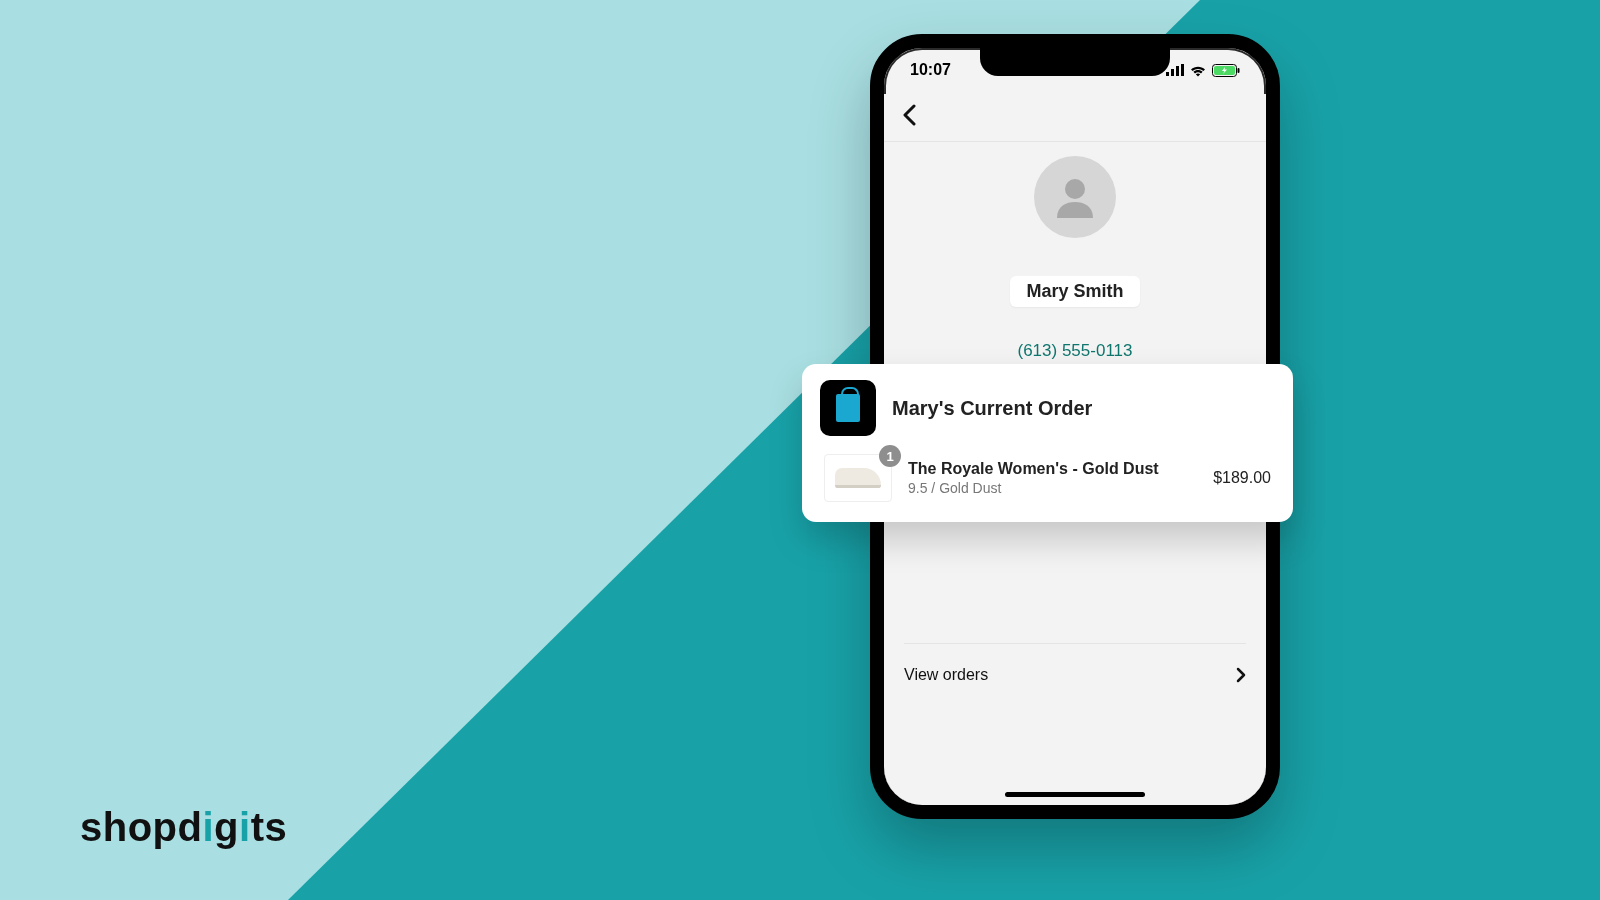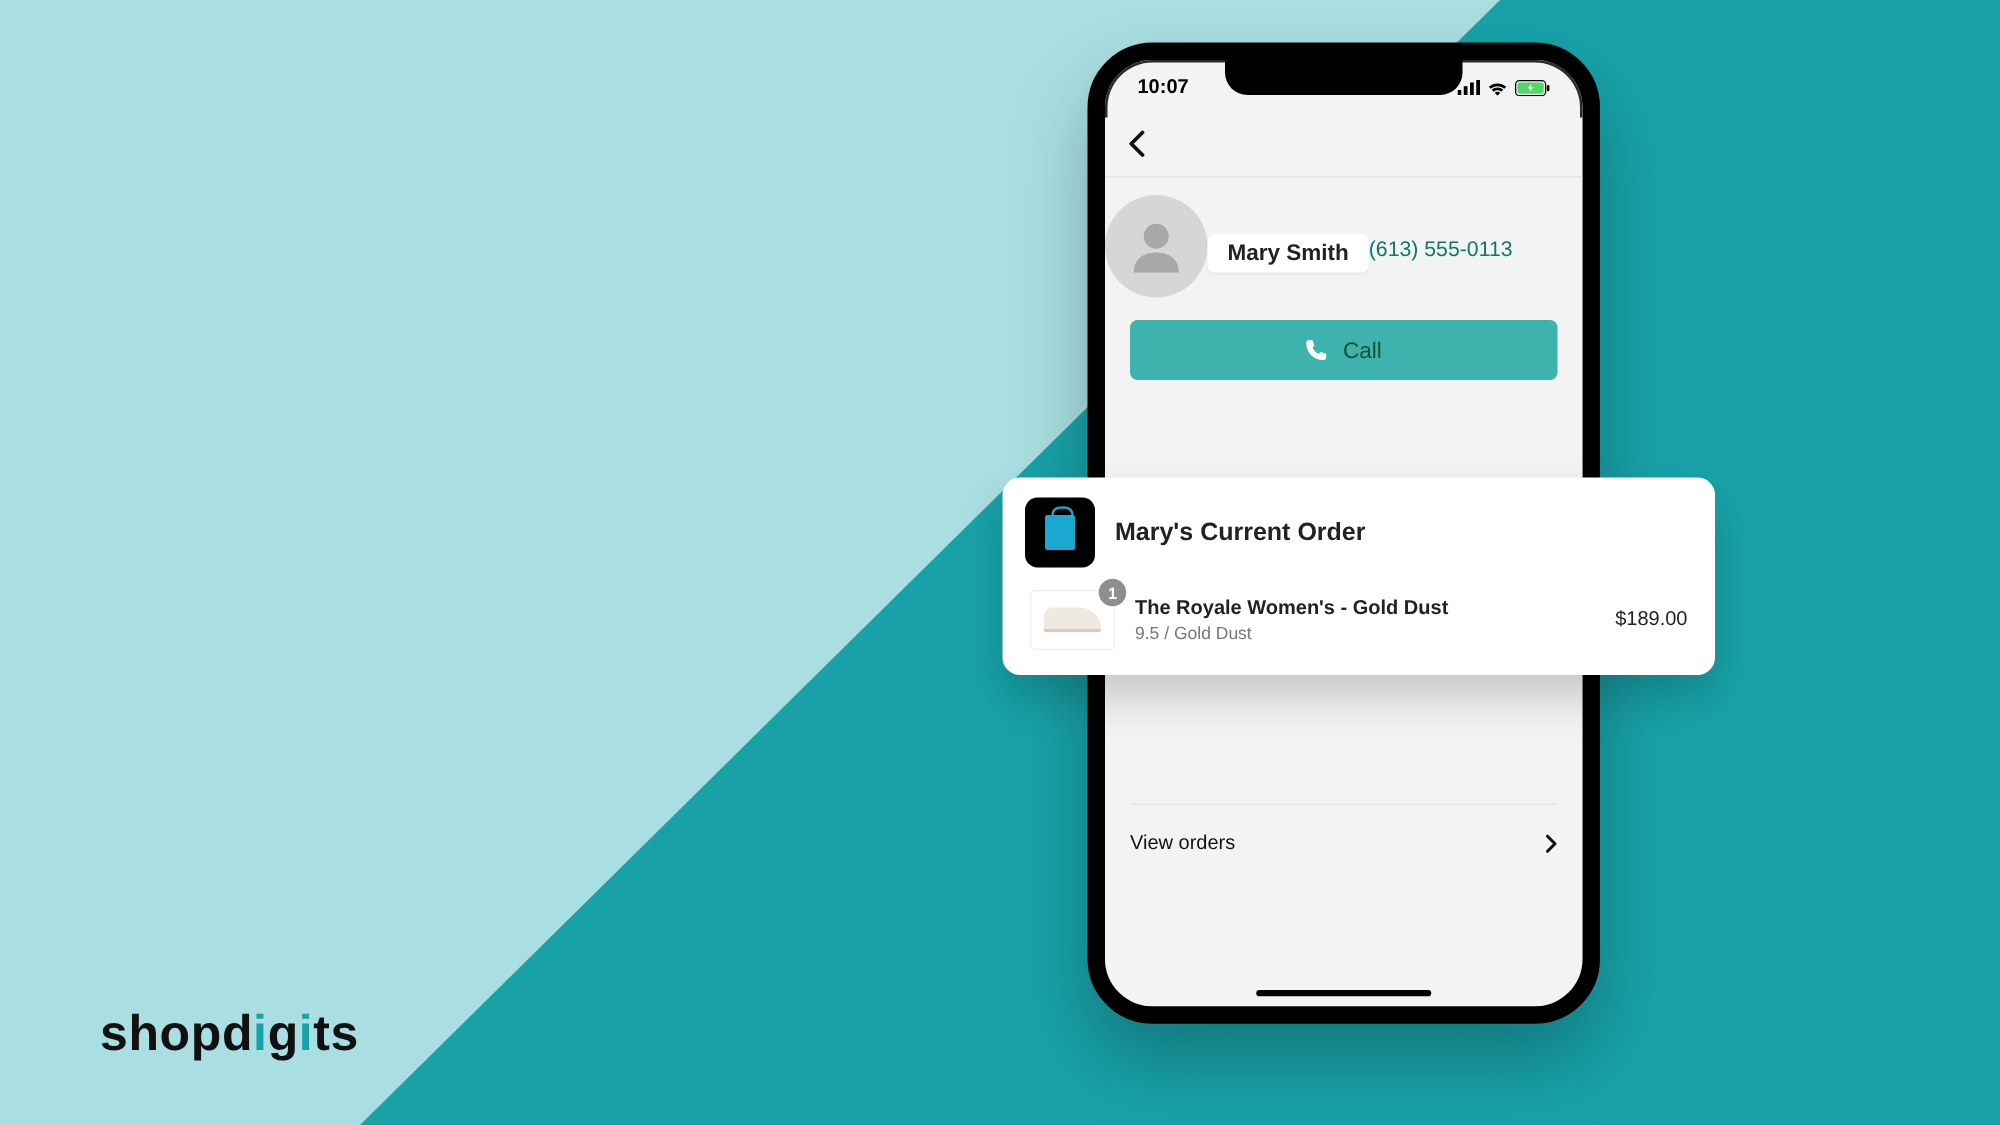--- a/index.html
+++ b/index.html
@@ -104,23 +104,24 @@
   height: 48px;
   display: flex;
   align-items: center;
   padding: 0 18px;
   border-bottom: 1px solid #e4e4e4;
 }
 .back-chevron { font-size: 26px; font-weight: 700; color: #111; }
 
 .profile {
   display: flex;
-  flex-direction: row;
+  flex-direction: column;
   align-items: center;
   padding-top: 14px;
+  gap: 28px;
 }
 .avatar {
   width: 82px;
   height: 82px;
   border-radius: 50%;
   background: #d6d6d6;
   display: flex;
   align-items: center;
   justify-content: center;
 }
@@ -176,22 +177,22 @@
   width: 140px;
   height: 5px;
   background: #000;
   border-radius: 3px;
 }
 
 
 .order-card {
   position: absolute;
   left: 802px;
-  top: 382px;
-  width: 570px;
+  top: 364px;
+  width: 491px;
   background: #fff;
   border-radius: 14px;
   box-shadow: 0 18px 34px rgba(0,0,0,0.18);
   padding: 16px 18px 18px;
 }
 .order-card-header {
   display: flex;
   align-items: center;
   gap: 16px;
   margin-bottom: 12px;

